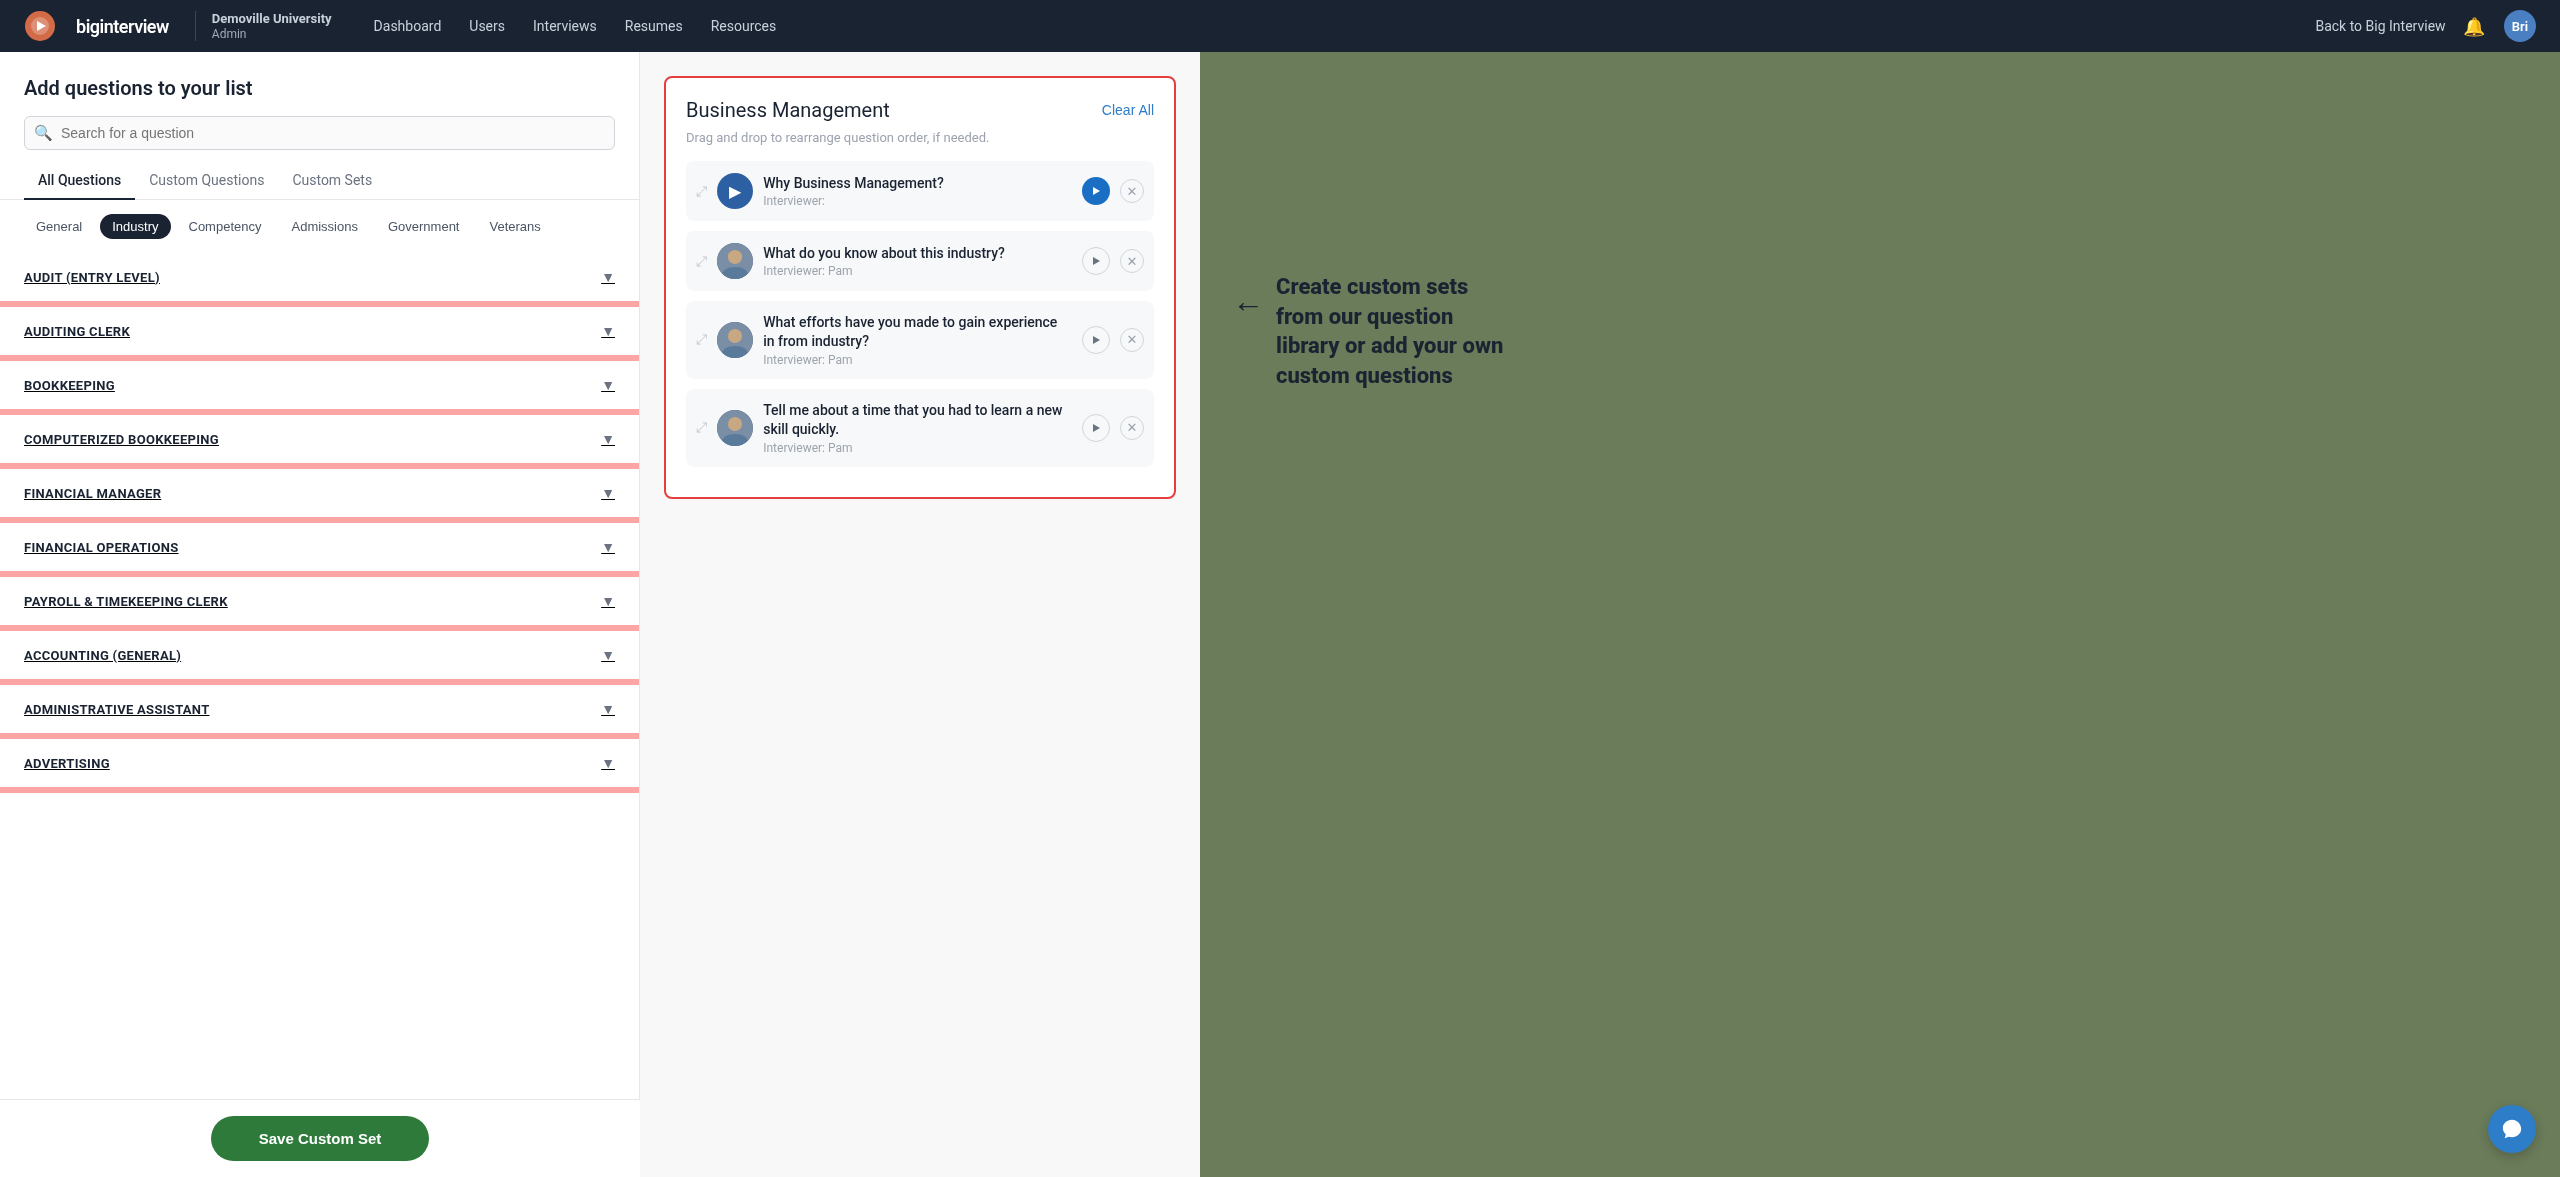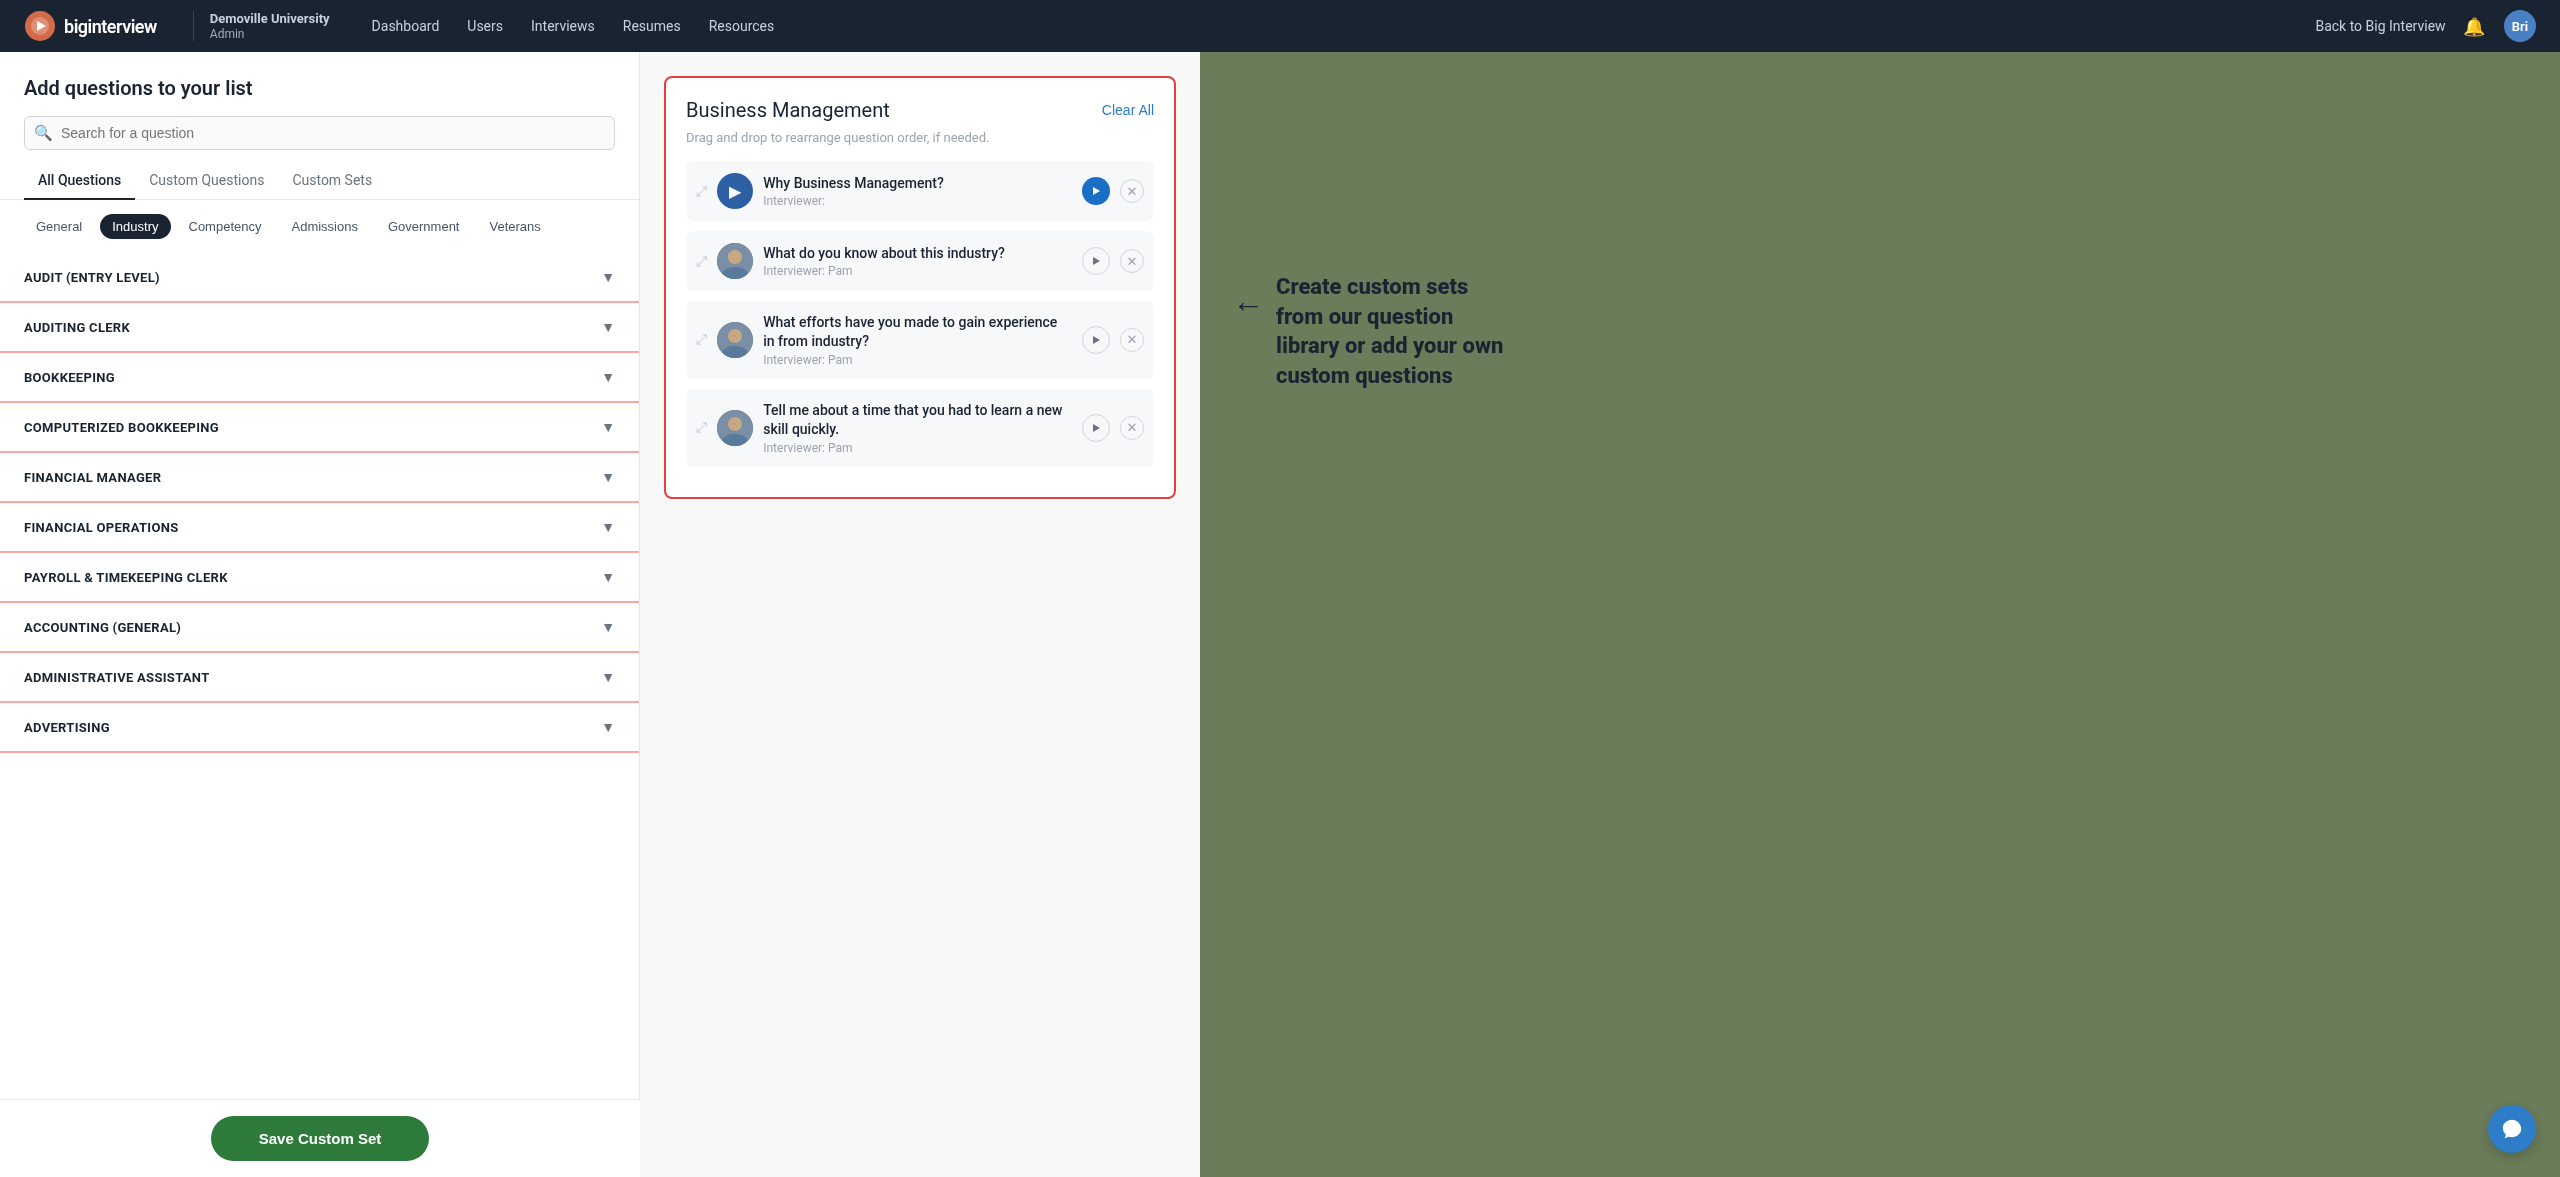--- a/index.html
+++ b/index.html
@@ -12,22 +12,22 @@
       align-items: center;
       padding: 0 24px;
       height: 52px;
       position: fixed;
       top: 0; left: 0; right: 0;
       z-index: 100;
     }
     .navbar-logo {
       display: flex;
       align-items: center;
-      gap: 8px;
-      margin-right: 36px;
+      gap: 20px;
+      margin-right: 26px;
     }
     .logo-icon {
       width: 32px;
       height: 32px;
     }
     .logo-text {
       color: white;
       font-size: 18px;
       font-weight: 600;
       letter-spacing: -0.5px;
@@ -185,21 +185,22 @@
       font-weight: 500;
     }
 
     
     .accordion-list {
       flex: 1;
       overflow-y: auto;
       padding: 0 0 80px;
     }
     .accordion-item {
-      border-bottom: 2px solid #fca5a5;
+      border-bottom: 6px solid #fca5a5;
+      text-decoration: underline;
     }
     .accordion-header {
       display: flex;
       align-items: center;
       justify-content: space-between;
       padding: 16px 24px;
       cursor: pointer;
       background: white;
       transition: background 0.1s;
     }

